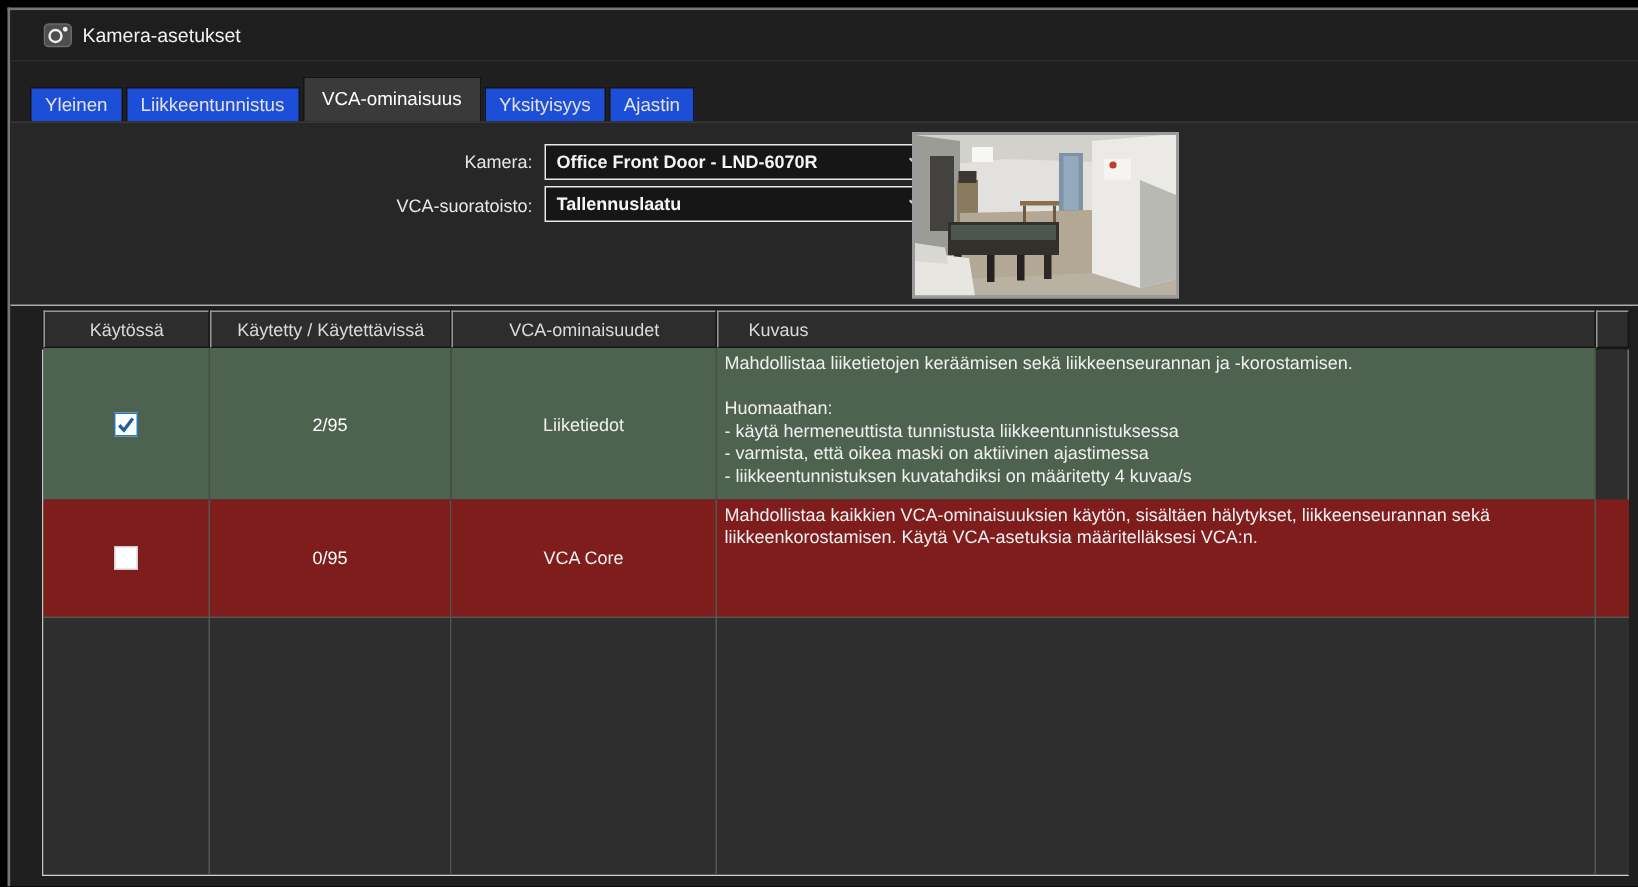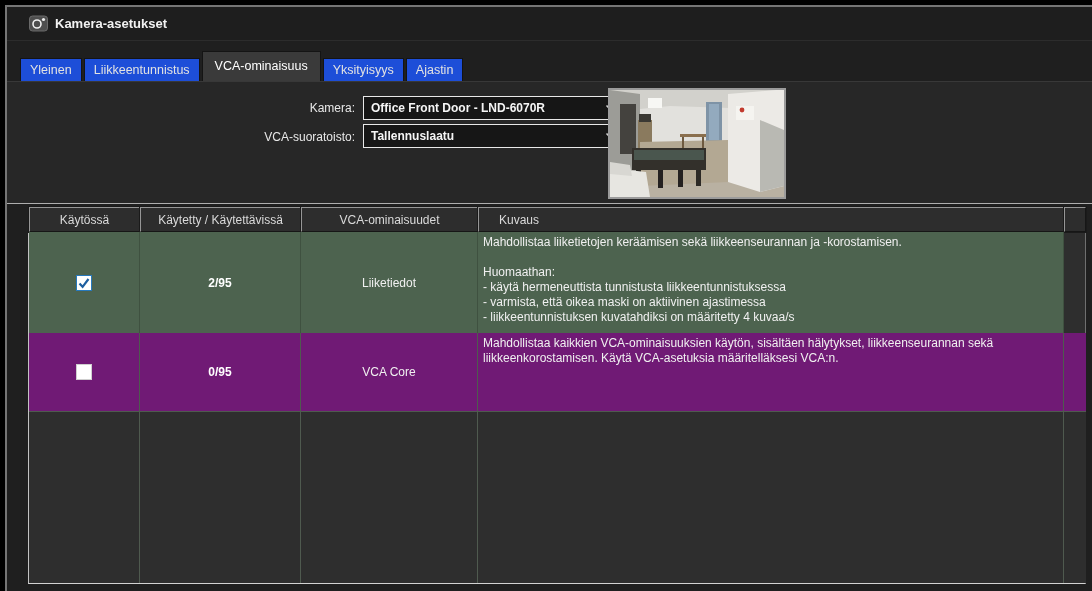--- a/index.html
+++ b/index.html
@@ -5,21 +5,21 @@
   html,body{margin:0;padding:0;background:#000;}
   *{box-sizing:border-box;font-family:"Liberation Sans","DejaVu Sans",sans-serif;}
   .screen{position:relative;width:1092px;height:591px;background:#000;overflow:hidden;}
   .frame-top{position:absolute;left:5px;top:5px;right:0;height:2px;background:#757575;}
   .frame-left{position:absolute;left:5px;top:5px;width:2px;bottom:0;background:#757575;}
   .interior{position:absolute;left:7px;top:7px;right:0;bottom:0;background:#1f1f1f;}
 
   
   .titlebar{position:absolute;left:7px;top:7px;right:0;height:34px;background:#1e1e1e;display:flex;align-items:center;padding-left:22px;border-bottom:1px solid #2c2c2c;}
   .title-icon{width:19px;height:17px;margin-right:7px;flex:0 0 auto;}
-  .title-text{color:#f2f2f2;font-size:13px;font-weight:bold;}
+  .title-text{color:#f2f2f2;font-size:13px;font-weight:normal;}
 
   
   .tabstrip{position:absolute;left:7px;top:48px;right:0;height:33px;display:flex;align-items:flex-end;padding-left:13px;}
   .tab{height:23px;line-height:22px;padding:0 9px;background:#1d4ed8;border:1px solid #141414;border-bottom:none;color:#e2e2e2;font-size:12.5px;margin-right:2px;cursor:default;}
   .tab.active{height:30px;line-height:29px;background:#3a3a3a;color:#ffffff;font-weight:normal;padding:0 12px;}
   .tab-panel{position:absolute;left:7px;top:81px;right:0;height:122px;background:#272727;border-top:1px solid #383838;}
 
   
   .form-label{position:absolute;width:160px;text-align:right;color:#e8e8e8;font-size:12px;}
   .combo{position:absolute;width:262px;height:24px;background:#161616;border:1px solid #e8e8e8;display:flex;align-items:center;justify-content:space-between;padding:0 7px;cursor:default;}
@@ -36,23 +36,23 @@
     grid-template-columns:111px 161px 177px 586px 22px;
     grid-template-rows:25px 101px 79px 1fr;
     background:#2e2e2e;border-left:1px solid #c2c2c2;border-bottom:1px solid #d2d2d2;border-right:1px solid #6f6f6f;}
   .th{background:#2d2d2d;color:#dadada;font-size:12px;display:flex;align-items:center;justify-content:center;
     border:1px solid;border-color:#969696 #161616 #161616 #969696;box-shadow:0 0 0 1px #1a1a1a;cursor:default;white-space:nowrap;overflow:hidden;}
   .th.left{justify-content:flex-start;padding-left:20px;}
   .td{border-right:1px solid #4f5a4f;color:#f0f0f0;font-size:12px;display:flex;align-items:center;justify-content:center;overflow:hidden;}
   .td.desc{align-items:flex-start;justify-content:flex-start;padding:3px 5px;white-space:pre-wrap;line-height:15px;display:block;}
   .row1{background:#4d634f;}
   .row1.td{border-right:1px solid rgba(0,0,0,0.18);}
-  .row2{background:#701a75;border-bottom:1px solid #4f5a4f;}
+  .row2{background:#7f1d1d;border-bottom:1px solid #4f5a4f;}
   .filler{background:#2e2e2e;}
-  .bold{font-weight:bold;color:#ffffff;}
+  .bold{font-weight:normal;color:#ffffff;}
 
   .checkbox{width:16px;height:16px;background:#ffffff;position:relative;}
   .checkbox.checked{border:1px solid #2779bd;}
   .checkbox.unchecked{border:1px solid #cfcfcf;}
   .checkbox svg{position:absolute;left:0;top:0;}
 </style>
 </head>
 <body>
 
 <div class="screen">

